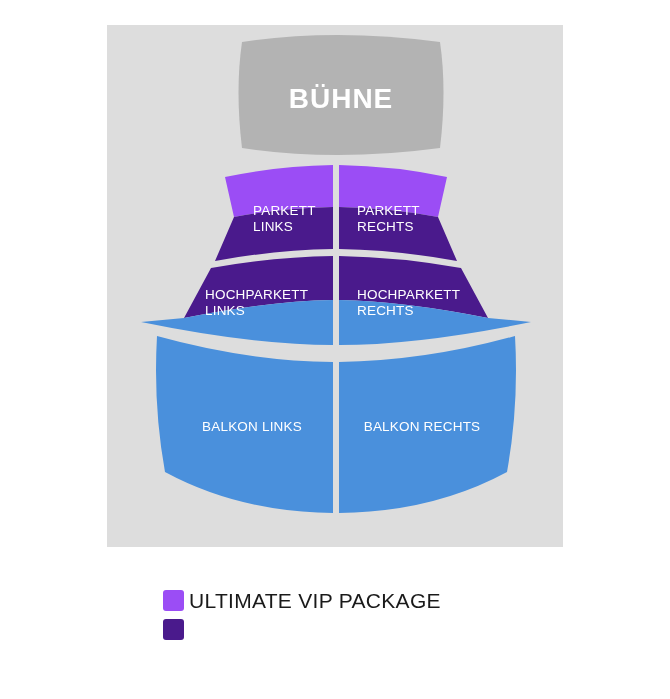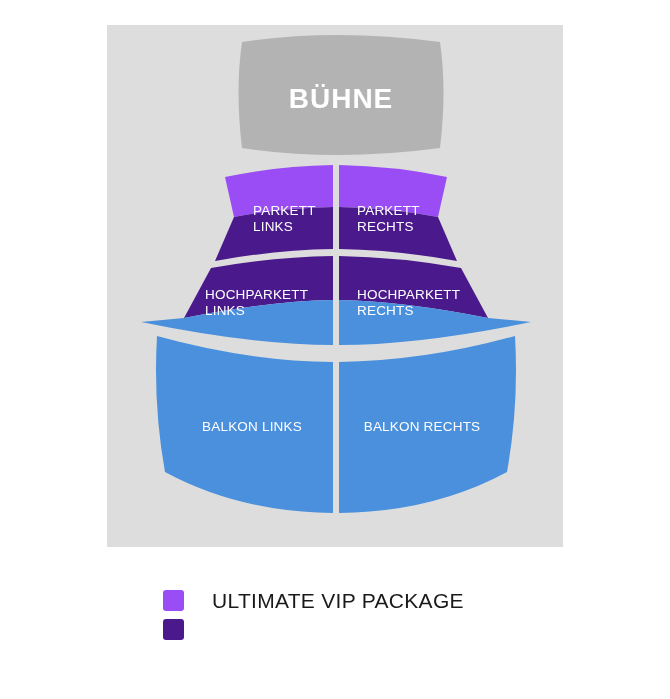--- a/index.html
+++ b/index.html
@@ -67,21 +67,21 @@
     align-items: center;
     height: 29px;
   }
   .legend-swatch {
     width: 21px;
     height: 21px;
     border-radius: 3px;
     flex: 0 0 auto;
   }
   .legend-text {
-    margin-left: 28px;
+    margin-left: 5px;
     font-family: "Liberation Sans", sans-serif;
     font-size: 21px;
     color: #1a1a1a;
     letter-spacing: 0.3px;
     white-space: nowrap;
   }
 </style>
 </head>
 <body>
 

